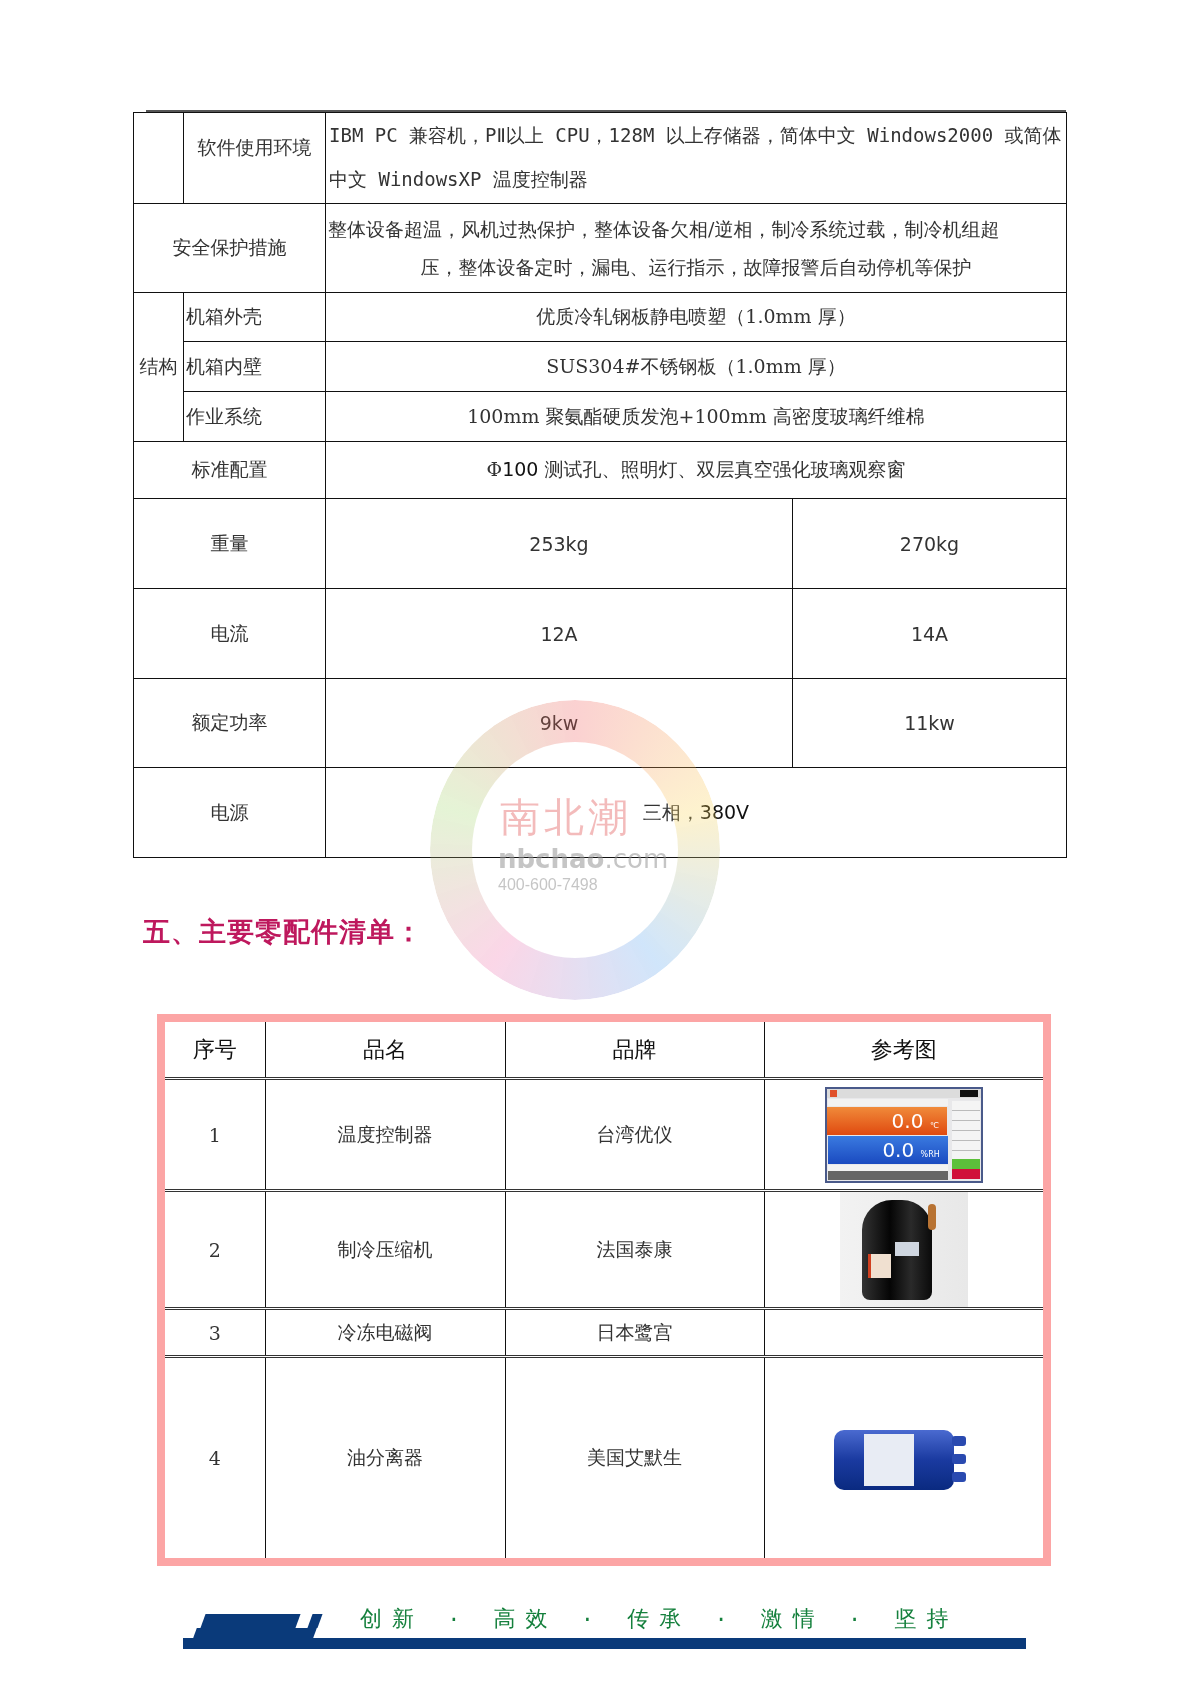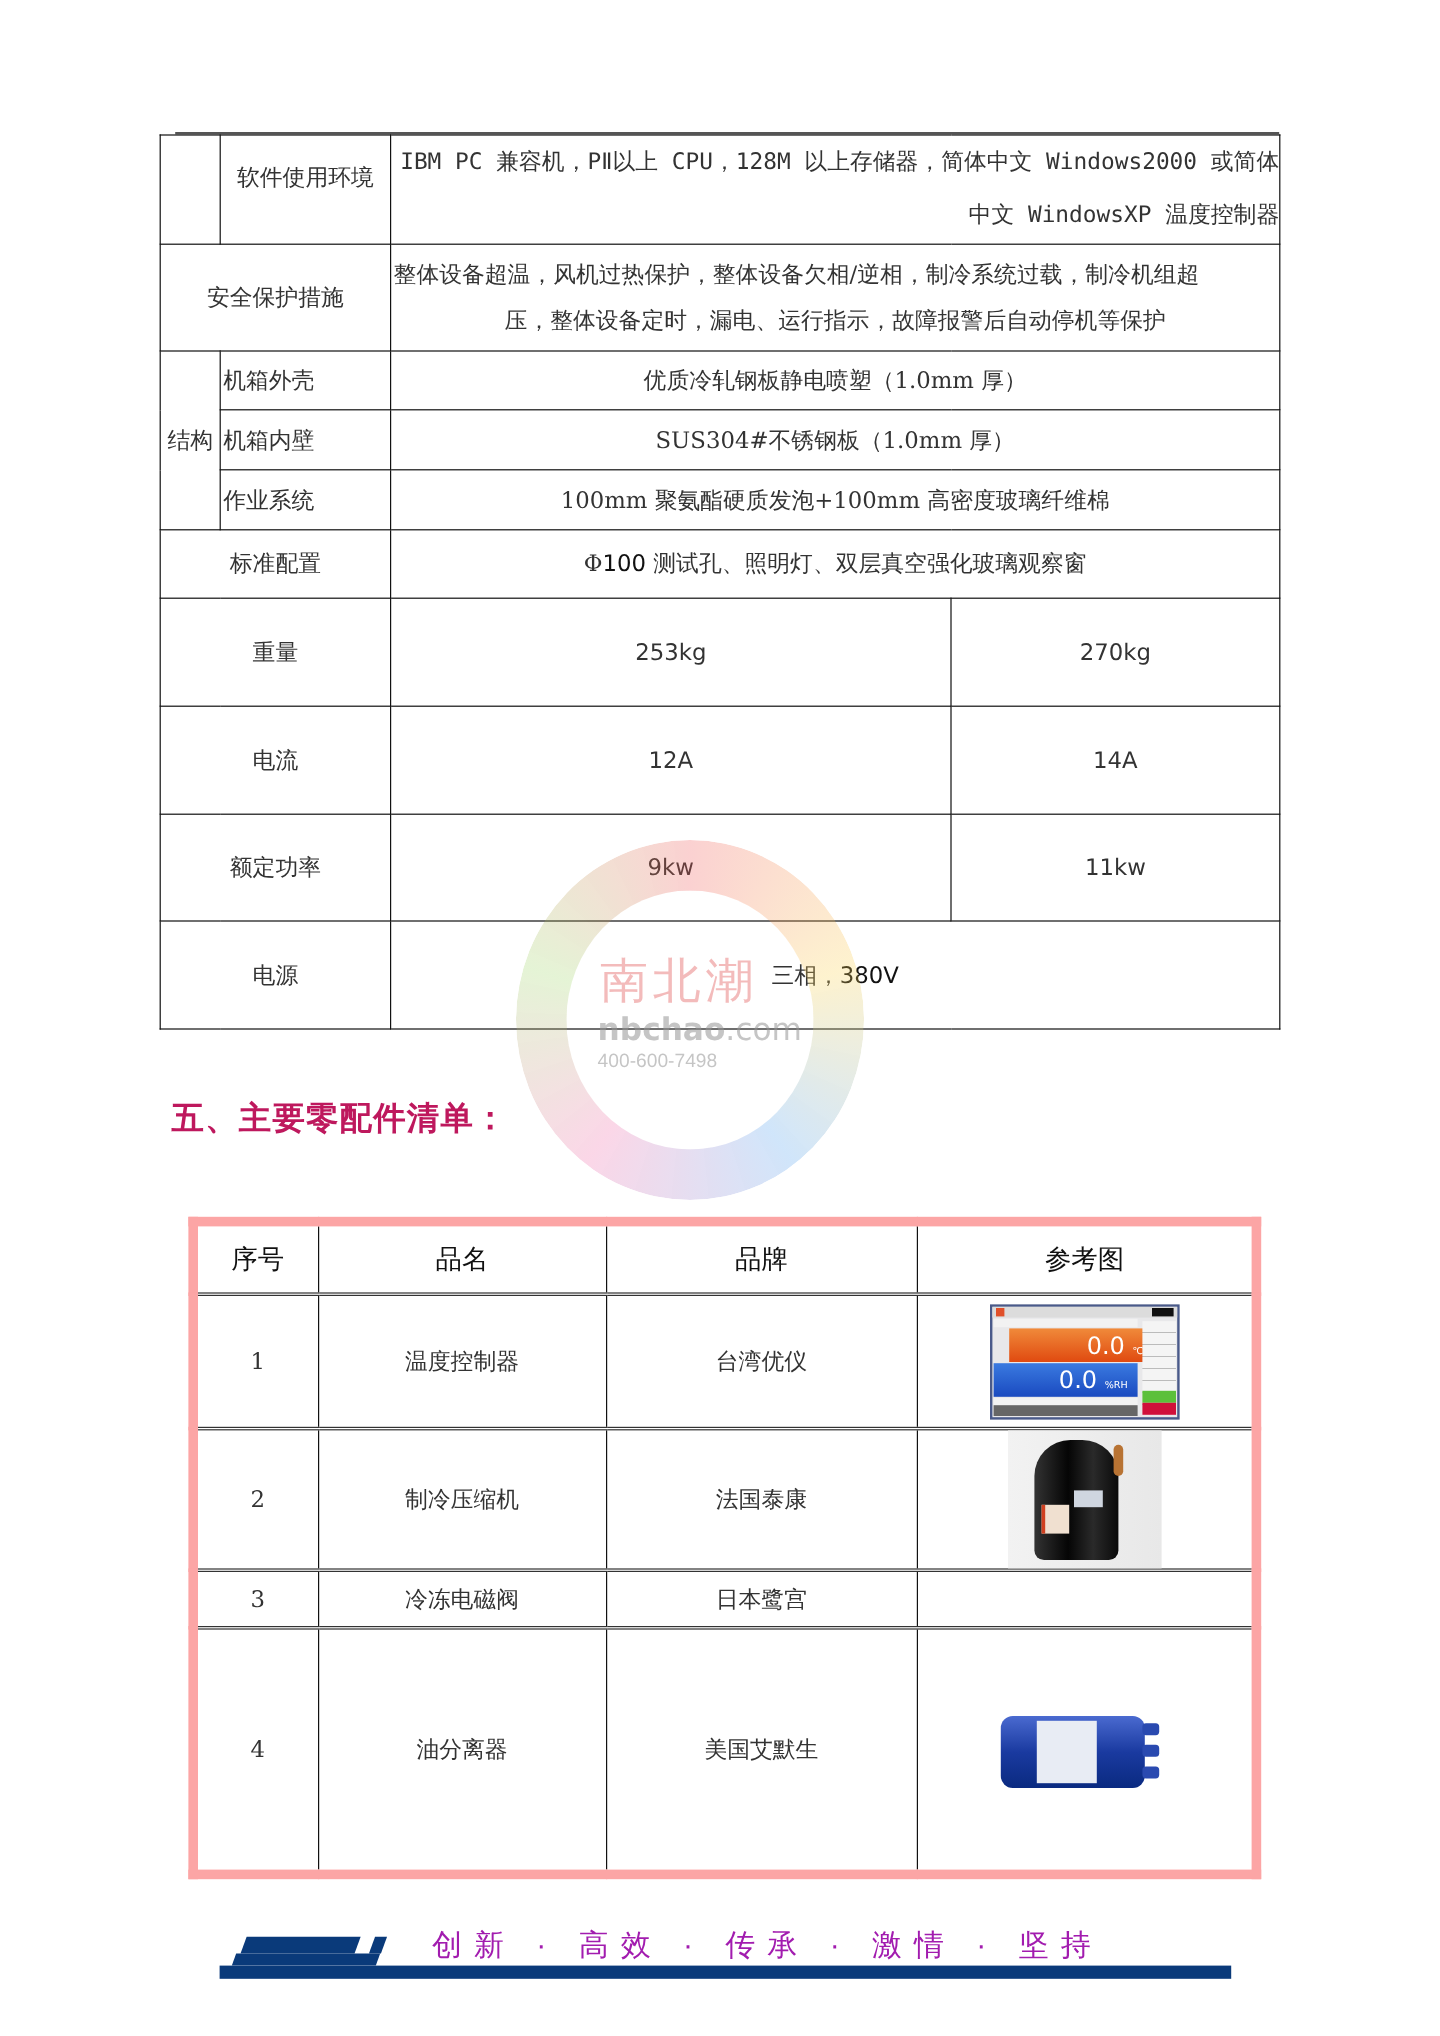--- a/index.html
+++ b/index.html
@@ -4,21 +4,21 @@
 <style>
   html, body { margin:0; padding:0; background:#ffffff; }
   body { width:1200px; height:1697px; position:relative; overflow:hidden;
          font-family:"DejaVu Serif", serif; color:#222; }
   
   .spec { position:absolute; left:133px; top:112px; width:933px; border-collapse:collapse; table-layout:fixed; }
   .spec td { border:1.5px solid #111; padding:0; font-size:19px; color:#333; vertical-align:middle; }
   .spec .lbl { text-align:center; }
   .spec .lbl-left { text-align:left; padding-left:2px;margin-left:38px; }
   .spec .val { text-align:center; }
-  .spec .val-left { text-align:right; padding-left:3px; line-height:44px; }
+  .spec .val-left { text-align:left; padding-left:3px; line-height:44px; }
   .spec .val-mixed { text-align:center; line-height:38px; }
   .sans { font-family:"DejaVu Sans", sans-serif; font-size:19px; color:#111; }
   .mono { font-family:"DejaVu Sans Mono", monospace; font-size:18px; }
   .top-rule { position:absolute; left:146px; top:110px; width:920px; height:2px; background:#555; }
 
   .heading { position:absolute; left:143px; top:914px; font-family:"DejaVu Sans", sans-serif;
              font-weight:bold; font-size:27px; color:#be185d; letter-spacing:1px; }
 
   
   .parts { position:absolute; left:157px; top:1014px; width:886px; border-collapse:collapse; table-layout:fixed;
@@ -27,21 +27,21 @@
   .parts th { font-family:"DejaVu Sans", sans-serif; font-weight:normal; font-size:22px; color:#111; height:55px; }
   .parts td { font-size:19px; color:#333; }
   .parts tr.sep td, .parts tr.sep th { border-bottom:3px double #333; }
 
   
   .ctrl { width:154px; height:92px; margin:0 auto; border:2px solid #4a5a8a; background:#e8e8ea; position:relative;
           font-family:"DejaVu Sans", sans-serif; }
   .ctrl .bar-top { position:absolute; left:0; top:0; right:0; height:9px; background:#dcdcdc; }
   .ctrl .logo { position:absolute; left:3px; top:1px; width:7px; height:7px; background:#e0502a; }
   .ctrl .blk { position:absolute; right:3px; top:1px; width:18px; height:7px; background:#111; }
-  .ctrl .orange { position:absolute; left:14px; top:18px; width:120px; height:28px;
+  .ctrl .orange { position:absolute; left:0; top:18px; width:120px; height:28px;
                   background:linear-gradient(#f08a3a,#e04a10); color:#fff; font-size:20px; text-align:right; line-height:28px; padding-right:8px; box-sizing:border-box; }
   .ctrl .blue { position:absolute; left:1px; top:47px; width:120px; height:28px;
                 background:linear-gradient(#3a7ae0,#1a4ac0); color:#fff; font-size:20px; text-align:right; line-height:28px; padding-right:8px; box-sizing:border-box; }
   .ctrl .side { position:absolute; right:1px; top:12px; width:28px; height:78px;
                 background:repeating-linear-gradient(#f4f4f4 0 9px,#bbb 9px 10px); }
   .ctrl .green { position:absolute; right:1px; top:70px; width:28px; height:10px; background:#5cc03a; }
   .ctrl .red { position:absolute; right:1px; top:80px; width:28px; height:10px; background:#d0103a; }
   .ctrl .foot { position:absolute; left:1px; bottom:1px; width:120px; height:9px; background:#666; }
   .ctrl .row1, .ctrl .row2 { position:absolute; left:1px; width:120px; height:7px; background:#f2f2f2; }
   .ctrl .row1 { top:10px; } .ctrl .row2 { top:76px; }
@@ -66,21 +66,21 @@
               border:42px solid transparent; box-sizing:border-box;
               background:conic-gradient(from 0deg,rgba(240,90,90,.28),rgba(250,210,80,.28),rgba(100,170,240,.3),rgba(240,110,170,.28),rgba(150,210,90,.25),rgba(240,90,90,.28)) border-box;
               -webkit-mask:linear-gradient(#000 0 0) padding-box, linear-gradient(#000 0 0);
               -webkit-mask-composite:xor; mask-composite:exclude; }
   .wm .cn { position:absolute; left:90px; top:110px; font-size:40px; color:rgba(220,60,60,.35); font-family:"DejaVu Serif", serif; letter-spacing:4px; }
   .wm .site { position:absolute; left:88px; top:164px; font-family:"DejaVu Sans", sans-serif; font-weight:bold; font-size:26px; color:rgba(150,150,150,.55); }
   .wm .site span { font-weight:normal; }
   .wm .phone { position:absolute; left:88px; top:196px; font-family:Liberation Sans, sans-serif; font-size:16px; color:rgba(150,150,150,.55); }
 
   
-  .footer-slogan { position:absolute; left:360px; top:1604px; font-family:Liberation Sans, sans-serif; font-size:25px; color:#a21caf;
+  .footer-slogan { position:absolute; left:360px; top:1604px; font-family:Liberation Mono, monospace; font-size:22px; color:#15803d;
                    letter-spacing:10px; white-space:nowrap; }
   .footer-bar { position:absolute; left:183px; top:1638px; width:843px; height:11px; background:#0a3a7a; }
   .footer-slant1 { position:absolute; left:203px; top:1614px; width:95px; height:14px; background:#0a3a7a; transform:skewX(-20deg); }
   .footer-slant2 { position:absolute; left:310px; top:1614px; width:10px; height:14px; background:#0a3a7a; transform:skewX(-20deg); }
   .footer-slant0 { position:absolute; left:195px; top:1628px; width:120px; height:10px; background:#0a3a7a; transform:skewX(-20deg); }
 </style>
 </head>
 <body>
 
 <div class="top-rule"></div>

